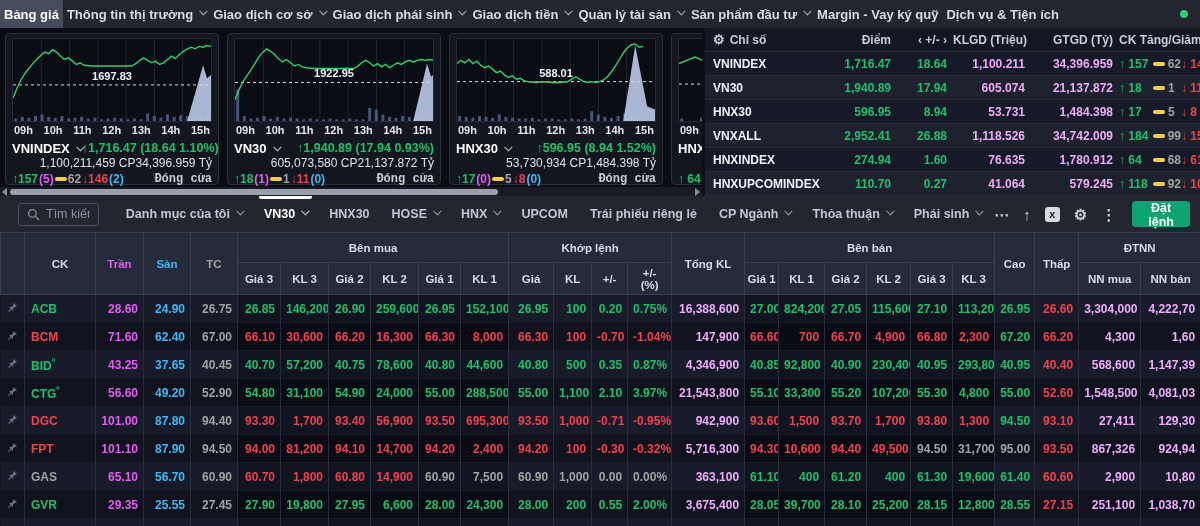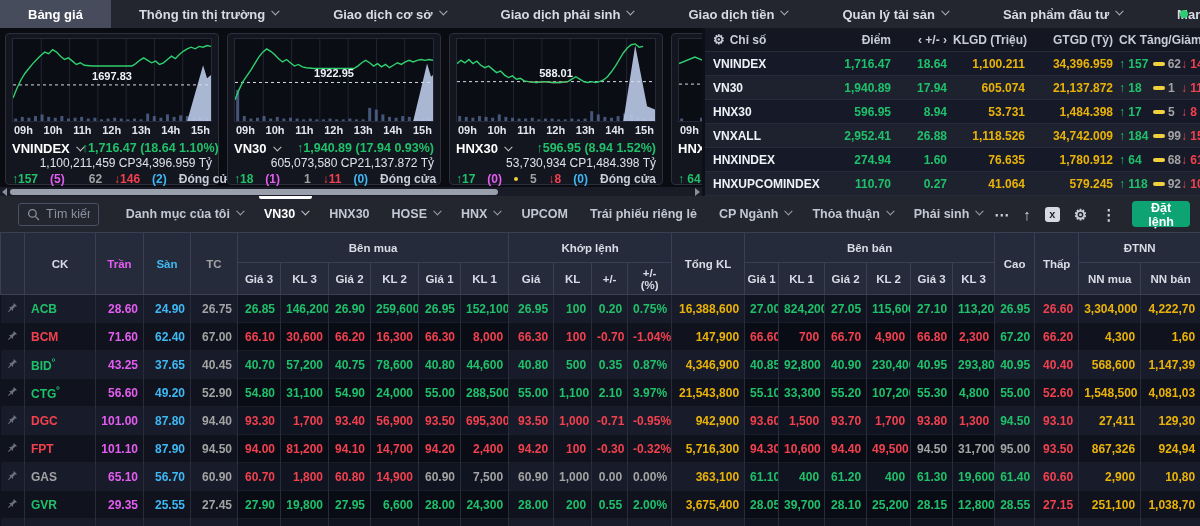--- a/index.html
+++ b/index.html
@@ -3,57 +3,57 @@
 <meta charset="utf-8">
 <style>
   * { margin:0; padding:0; box-sizing:border-box; }
   html,body { width:1200px; height:526px; overflow:hidden; background:#0d0f16;
     font-family:"Liberation Sans", sans-serif; }
   .app { position:relative; width:1200px; height:526px; background:#0d0f16; color:#e6e8ee; overflow:hidden; }
 
   
   .topnav { position:absolute; top:0; left:0; width:1200px; height:28px; background:#23252f;
     display:flex; align-items:stretch; font-size:13px; font-weight:bold; color:#d8dbe3; }
-  .topnav .nav-item { display:flex; align-items:center; padding:0 28px; cursor:pointer; white-space:nowrap; }
+  .topnav .nav-item { display:flex; align-items:center; padding:0 4px; cursor:pointer; white-space:nowrap; }
   .topnav .nav-item.active { background:#474c5d; color:#fff; }
   .caret { display:inline-block; width:6px; height:6px; border-right:1.5px solid currentColor;
     border-bottom:1.5px solid currentColor; transform:rotate(45deg) translate(-1px,-3px); margin-left:6px; opacity:.75; }
   .status-dot { position:absolute; right:12px; top:10px; width:8px; height:8px; border-radius:50%; background:#2ecc71; }
 
   
   .charts-strip { position:absolute; top:28px; left:0; width:702px; height:168px; overflow:hidden; background:#0a0c12; }
   .chart-card { position:absolute; top:5px; width:214px; height:152px; background:#13151f;
     border:1px solid #2b2f3e; border-radius:4px; padding:4px 6px 2px 6px; }
   .plot { position:relative; height:84px; background:#0b0d14; border:1px solid #262a38; }
   .plot svg { position:absolute; inset:0; width:100%; height:100%; }
   .ref-label { position:absolute; left:0; right:0; text-align:center; font-size:11px; font-weight:bold; color:#f0f2f7; }
   .times { display:flex; justify-content:space-between; padding:2px 2px 0 2px; font-size:11px; font-weight:bold; color:#e3e6ee; height:16px; }
   .crow1 { display:flex; justify-content:space-between; align-items:center; margin-top:2px; height:16px; }
   .cname { font-size:13px; font-weight:bold; color:#fff; white-space:nowrap; }
   .cprice { font-size:12.5px; font-weight:bold; white-space:nowrap; }
   .crow2 { display:flex; justify-content:flex-end; font-size:12px; color:#dfe2ec; height:15px; white-space:nowrap; }
-  .crow3 { display:flex; align-items:center; gap:12px; font-size:12px; font-weight:bold; height:16px; white-space:nowrap; }
+  .crow3 { display:flex; align-items:center; gap:1px; font-size:12px; font-weight:bold; height:16px; white-space:nowrap; }
   .flat-dash { display:inline-block; width:12px; height:4px; background:#f0d03c; border-radius:2px; }
-  .session { margin-left:auto; color:#c9cdd8; font-weight:bold; }
+  .session { margin-left:auto; color:#c9cdd8; font-weight:bold;font-family:Liberation Mono, monospace; }
   .hscroll { position:absolute; left:0; top:159px; width:702px; height:9px; background:#191c26; }
   .hs-thumb { position:absolute; left:10px; top:1.5px; width:488px; height:6px; background:#99a0ab; border-radius:3px; }
   .hs-arrow { position:absolute; top:0.5px; width:0; height:0; border-top:4px solid transparent; border-bottom:4px solid transparent; }
   .hs-left { left:2px; border-right:5px solid #8a8f9a; }
   .hs-right { right:2px; border-left:5px solid #8a8f9a; }
 
   
   .index-panel { position:absolute; top:28px; left:705px; width:495px; height:168px; background:#141722; font-weight:bold; }
   .ip-row { display:grid; grid-template-columns:112px 72px 56px 78px 88px 34px 28px 1fr;
     align-items:center; height:24px; padding:0 4px 0 8px; border-bottom:1px solid #272b39; font-size:12px; }
   .ip-head { font-size:12px; color:#c8ccd8; height:24px; }
   .ip-head .hcell { white-space:nowrap; }
   .num { text-align:right; padding-right:6px; }
   .ip-name { color:#f0f2f7; white-space:nowrap; overflow:hidden; }
   .breadth { display:flex; align-items:center; gap:3px; white-space:nowrap; justify-content:flex-start; }
-  .cu{color:#1fc06a} .cd{color:#f2414e} .cr{color:#a3a3a3} .cc{color:#e45df2} .cf{color:#3fb9f5} .cw{color:#eab308}
+  .cu{color:#1fc06a} .cd{color:#f2414e} .cr{color:#a3a3a3} .cc{color:#e45df2} .cf{color:#3fb9f5} .cw{color:#f0abfc}
   .gear { font-size:13px; color:#c8ccd8; margin-right:5px; }
 
   
   .filterbar { position:absolute; top:196px; left:0; width:1200px; height:36px; background:#23252f;
     display:flex; align-items:center; padding:0 10px 0 18px; gap:2px; }
   .search-box { display:flex; align-items:center; width:178px; height:23px; border:1px solid #4a5065;
     border-radius:3px; padding:0 8px; gap:6px; margin-right:14px; }
   .search-box svg { flex:none; }
   .search-box input { background:transparent; border:none; outline:none; color:#d5d9e2; font-size:12.5px; width:100%;
     font-family:"Liberation Sans", sans-serif; }

